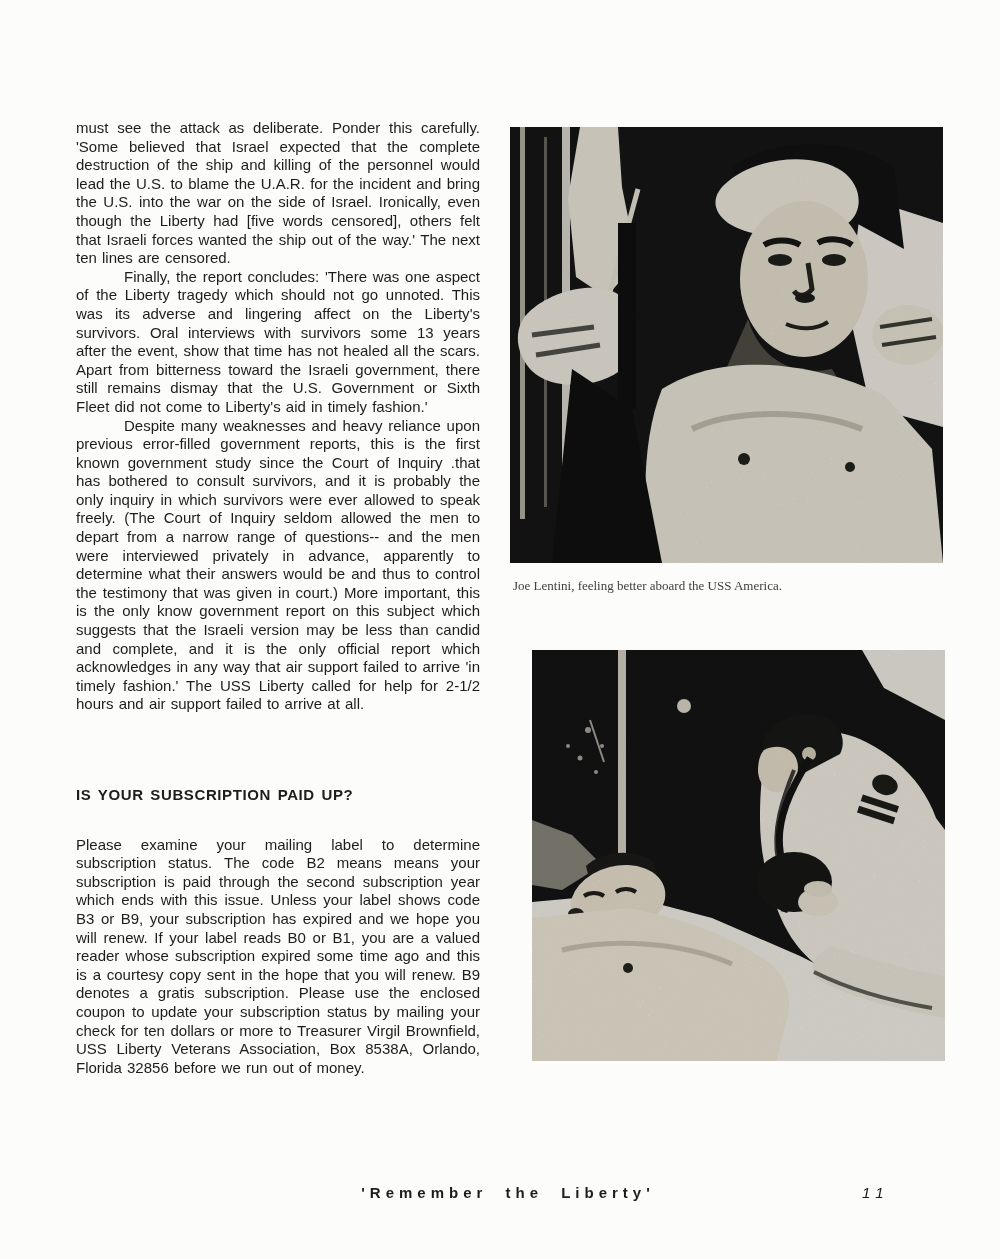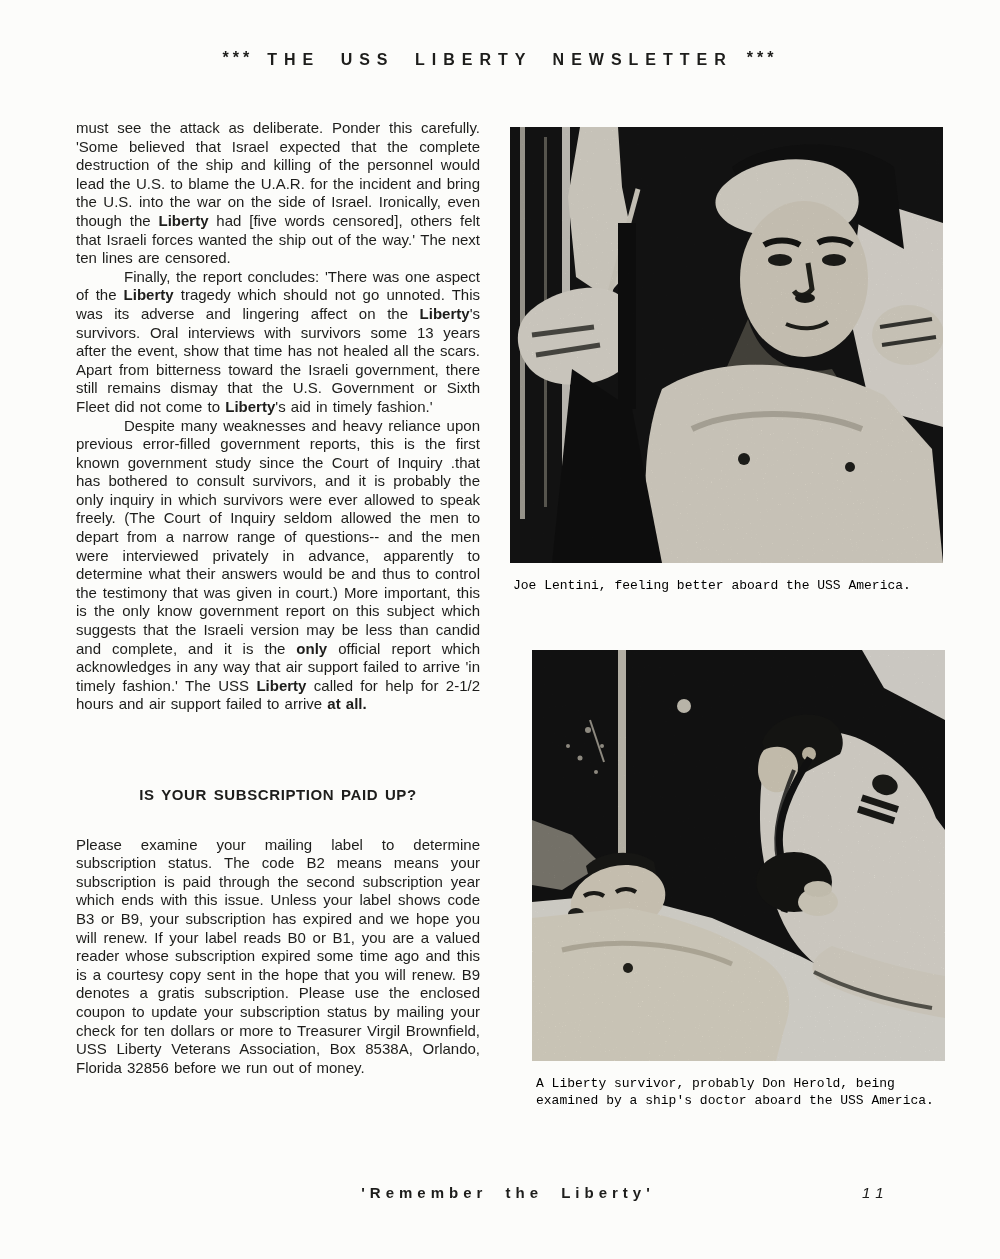--- a/index.html
+++ b/index.html
@@ -19,55 +19,52 @@
     position:absolute; top:73px; left:0; right:0; text-align:center;
     font-weight:bold; font-size:15px; letter-spacing:7px; word-spacing:12px;
   }
   
   .column {
     position:absolute; left:76px; top:119px; width:404px;
     font-size:15px; line-height:18.6px; text-align:justify; word-spacing:1px;
   }
   .para { margin:0; }
   .para.indent { text-indent:48px; }
-  .para b { font-weight:bold; }
+  .para b { font-weight:normal; }
   .sub-heading {
-    margin:72px 0 0 0; text-align:center; font-size:15px; font-weight:bold;
+    margin:72px 0 0 0; text-align:left; font-size:15px; font-weight:bold;
     letter-spacing:0.6px; word-spacing:2px;
   }
   .sub-para { margin-top:31px; }
   
   .photo { position:absolute; background:#161616; }
   .photo svg { display:block; width:100%; height:100%; }
   #photo1 { left:510px; top:127px; width:433px; height:436px; }
   #photo2 { left:532px; top:650px; width:413px; height:411px; }
   
   .caption {
-    position:absolute; font-family:Liberation Mono, monospace;
-    font-size:13px; line-height:17px; color:#000000;
+    position:absolute; font-family:Liberation Serif, serif;
+    font-size:13px; line-height:17px; color:#404040;
   }
   #caption1 { left:513px; top:577px; width:434px; }
   #caption2 { left:536px; top:1075px; width:400px; }
   
   .footer-motto {
     position:absolute; top:1184px; left:16px; right:0; text-align:center;
     font-weight:bold; font-size:15px; letter-spacing:5px; word-spacing:9px;
   }
   .page-number {
     position:absolute; top:1184px; left:862px; font-size:15px; letter-spacing:6px;font-style:italic;
   }
 </style>
 </head>
 <body>
 
 <div class="page">
 
-  <div class="header-line1">
-    <span class="stars">***</span><span>THE USS LIBERTY NEWSLETTER</span><span class="stars">***</span>
-  </div>
 
   <div class="column">
     <p class="para"><span>must see the attack as deliberate.  Ponder this carefully.  'Some believed that Israel expected that the complete destruction of the ship and killing of the personnel would lead the U.S. to blame the U.A.R. for the incident and bring the U.S. into the war on the side of Israel.  Ironically, even though the </span><b>Liberty</b><span> had [five words censored], others felt that Israeli forces wanted the ship out of the way.'  The next ten lines are censored.</span></p>
     <p class="para indent"><span>Finally, the report concludes:  'There was one aspect of the </span><b>Liberty</b><span> tragedy which should not go unnoted.  This was its adverse and lingering affect on the </span><b>Liberty</b><span>'s survivors.  Oral interviews with survivors some 13 years after the event, show that time has not healed all the scars.  Apart from bitterness toward the Israeli government, there still remains dismay that the U.S. Government or Sixth Fleet did not come to </span><b>Liberty</b><span>'s aid in timely fashion.'</span></p>
     <p class="para indent"><span>Despite many weaknesses and heavy reliance upon previous error-filled government reports, this is the first known government study since the Court of Inquiry .that has bothered to consult survivors, and it is probably the only inquiry in which survivors were ever allowed to speak freely.  (The Court of Inquiry seldom allowed the men to depart from a narrow range of questions-- and the men were interviewed privately in advance, apparently to determine what their answers would be and thus to control the testimony that was given in court.)  More important, this is the only know government report on this subject which suggests that the Israeli version may be less than candid and complete, and it is the </span><b>only</b><span> official report which acknowledges in any way that air support failed to arrive 'in timely fashion.'  The USS </span><b>Liberty</b><span> called for help for 2-1/2 hours and air support failed to arrive </span><b>at all.</b></p>
     <h2 class="sub-heading">IS YOUR SUBSCRIPTION PAID UP?</h2>
     <p class="para sub-para"><span>Please examine your mailing label to determine subscription status.  The code B2 means means your subscription is paid through the second subscription year which ends with this issue.  Unless your label shows code B3 or B9, your subscription has expired and we hope you will renew.  If your label reads B0 or B1, you are a valued reader whose subscription expired some time ago and this is a courtesy copy sent in the hope that you will renew.  B9 denotes a gratis subscription.  Please use the enclosed coupon to update your subscription status by mailing your check for ten dollars or more to Treasurer Virgil Brownfield, USS Liberty Veterans Association, Box 8538A, Orlando, Florida 32856 before we run out of money.</span></p>
   </div>
 
   <div class="photo" id="photo1">
@@ -157,18 +154,17 @@
       <path d="M84,242 C90,238 98,238 104,242" stroke="#201f1b" stroke-width="4" fill="none"></path>
       <ellipse cx="44" cy="264" rx="8" ry="6" fill="#242420"></ellipse>
       <path d="M96,260 L104,270" stroke="#242420" stroke-width="4"></path>
       <path d="M96,278 C116,272 136,274 148,284 L140,300 L100,296 Z" fill="#8f8877" opacity="0.8"></path>
       <path d="M0,268 L96,258 C150,268 200,286 236,312 C258,330 262,352 252,380 L244,411 L0,411 Z" fill="#f0ead9"></path>
       <circle cx="96" cy="318" r="5" fill="#26261f"></circle>
       <path d="M30,300 C80,288 150,292 200,314" stroke="#a59d8a" stroke-width="5" opacity="0.5" fill="none"></path>
       <rect width="413" height="411" filter="url(#g2)" opacity="0.16"></rect>
     </svg>
   </div>
-  <div class="caption" id="caption2">A Liberty survivor, probably Don Herold, being examined by a ship's doctor aboard the USS America.</div>
 
   <div class="footer-motto">'Remember the Liberty'</div>
   <div class="page-number">11</div>
 
 </div>
 
 </body></html>

